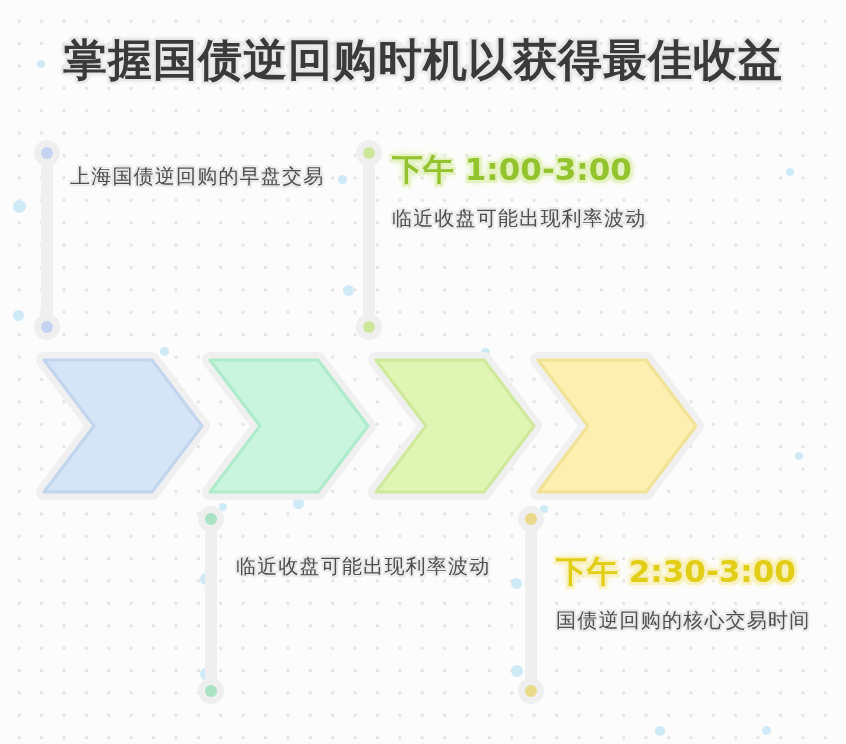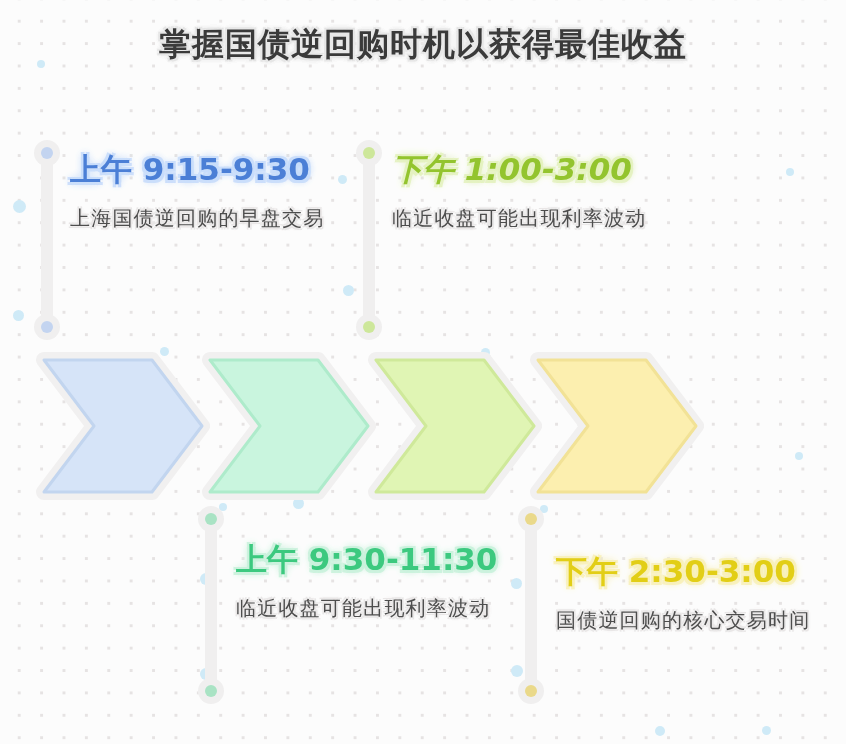--- a/index.html
+++ b/index.html
@@ -36,21 +36,21 @@
 
   
   #title {
     position: absolute;
     left: 0;
     top: 2px;
     width: 846px;
     text-align: center;
     font-family: "Liberation Serif", serif;
     font-weight: bold;
-    font-size: 32px;
+    font-size: 44px;
     letter-spacing: 1px;
     color: #3a3a3a;
     text-shadow:
       0 0 6px #e9e9e9, 0 0 6px #e9e9e9, 0 0 6px #e9e9e9,
       2px 2px 0 #e4e4e4, -2px 2px 0 #e4e4e4,
       2px -2px 0 #e4e4e4, -2px -2px 0 #e4e4e4;
     white-space: nowrap;
   }
 
   
@@ -192,31 +192,29 @@
     <div class="knob bot"></div>
   </div>
 
   <div class="connector" style="left:518px; top:506px; height:198px; --dot:#ead98a;">
     <div class="bar"></div>
     <div class="knob top"></div>
     <div class="knob bot"></div>
   </div>
 
   <div class="card" style="left:70px; top:148px; width:262px;">
-    <div class="time" style="color:#4b7fd6; text-shadow:0 0 8px #c5dcfa,0 0 8px #c5dcfa,2.5px 2.5px 0 #cfe0fb,-2.5px 2.5px 0 #cfe0fb,2.5px -2.5px 0 #cfe0fb,-2.5px -2.5px 0 #cfe0fb;">上午 9:15-9:30</div>
     <div class="desc">上海国债逆回购的早盘交易</div>
   </div>
 
   <div class="card" style="left:392px; top:148px; width:262px;">
-    <div class="time" style="color:#93c42e; text-shadow:0 0 8px #e2f0bd,0 0 8px #e2f0bd,2.5px 2.5px 0 #e7f3c6,-2.5px 2.5px 0 #e7f3c6,2.5px -2.5px 0 #e7f3c6,-2.5px -2.5px 0 #e7f3c6;font-style:italic;">下午 1:00-3:00</div>
+    <div class="time" style="color:#93c42e; text-shadow:0 0 8px #e2f0bd,0 0 8px #e2f0bd,2.5px 2.5px 0 #e7f3c6,-2.5px 2.5px 0 #e7f3c6,2.5px -2.5px 0 #e7f3c6,-2.5px -2.5px 0 #e7f3c6;">下午 1:00-3:00</div>
     <div class="desc">临近收盘可能出现利率波动</div>
   </div>
 
   <div class="card" style="left:236px; top:538px; width:268px;">
-    <div class="time" style="color:#3cc97f; text-shadow:0 0 8px #c6f0da,0 0 8px #c6f0da,2.5px 2.5px 0 #d0f3e0,-2.5px 2.5px 0 #d0f3e0,2.5px -2.5px 0 #d0f3e0,-2.5px -2.5px 0 #d0f3e0;">上午 9:30-11:30</div>
     <div class="desc">临近收盘可能出现利率波动</div>
   </div>
 
   <div class="card" style="left:556px; top:550px; width:268px;">
     <div class="time" style="color:#e2ce16; text-shadow:0 0 8px #f7efb6,0 0 8px #f7efb6,2.5px 2.5px 0 #f9f2c2,-2.5px 2.5px 0 #f9f2c2,2.5px -2.5px 0 #f9f2c2,-2.5px -2.5px 0 #f9f2c2;">下午 2:30-3:00</div>
     <div class="desc">国债逆回购的核心交易时间</div>
   </div>
 
 </div>
 

